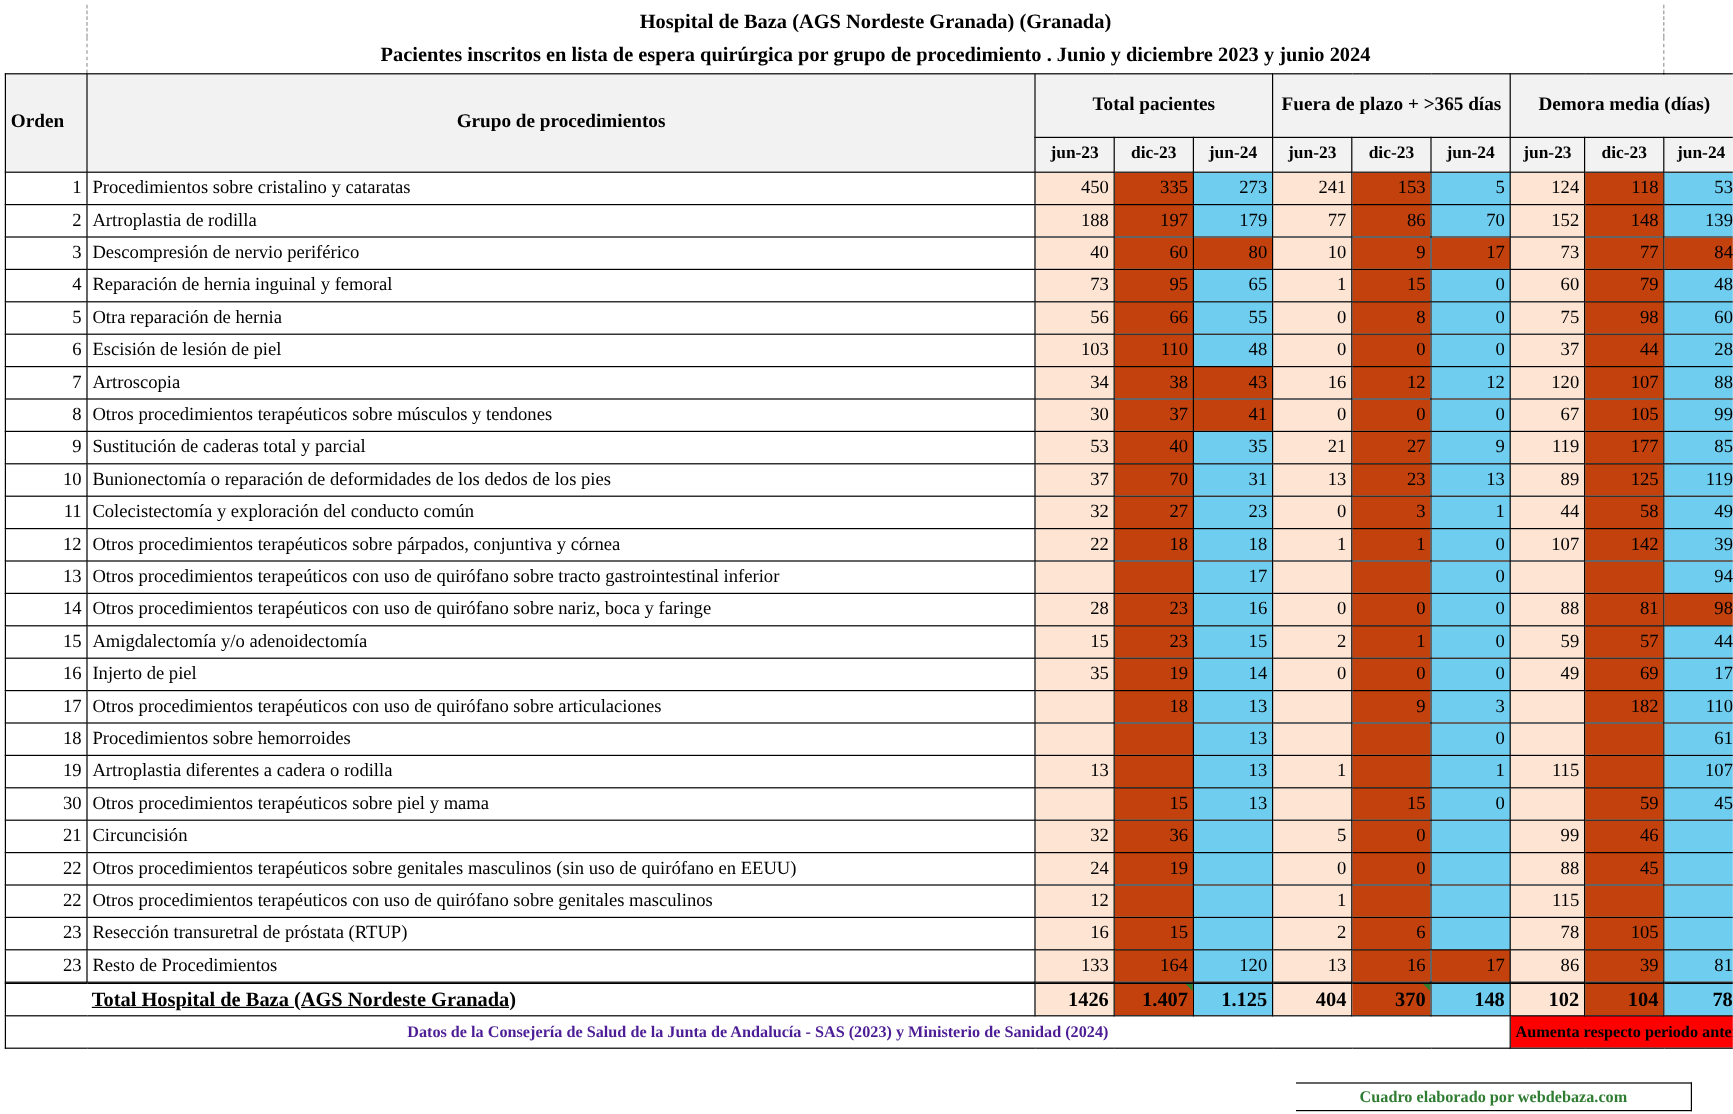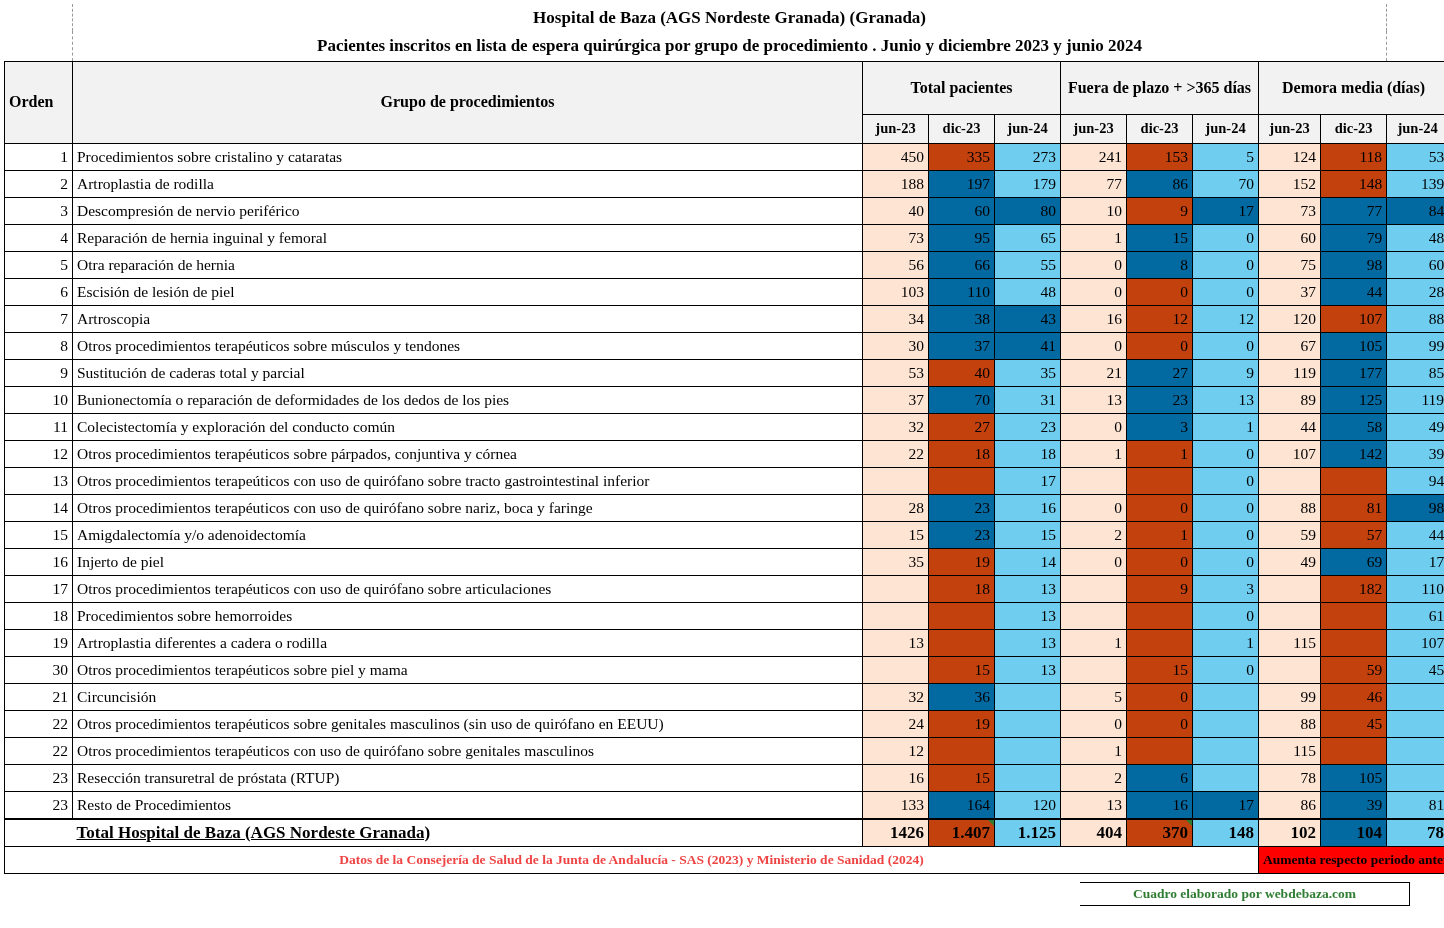--- a/index.html
+++ b/index.html
@@ -60,39 +60,39 @@
   }
   
   .c-orden { text-align: right; padding-right: 6px; font-size: 15.5px; }
   .c-name  { text-align: left; padding-left: 5px; font-size: 15.5px; }
   .c-num   { text-align: right; padding-right: 6px; font-size: 15.5px; }
 
   
   .f-peach { background: #fde4d3; }
   .f-green { background: #c2410c; }
   .f-blue  { background: #6fcdf0; }
-  .f-red   { background: #0369a1; }
+  .f-red   { background: #c2410c; }
 
   
   .total-row td {
     font-weight: bold;
     font-size: 17px;
     height: 31px;
   }
   .total-label { text-align: left; padding-left: 6px; text-decoration: underline; }
 
   
   .foot td {
     height: 26px;
     font-size: 13.5px;
     font-weight: bold;
     text-align: center;
     border: 1px solid #000;
   }
-  .foot-left  { color: #ef4444; }
+  .foot-left  { color: #4c1d95; }
   .foot-mid   { background: #ff0000; color: #000; }
   .foot-right { color: #2f7d32; }
 
   .tiny-mark {
     position: relative;
   }
   .tiny-mark::after {
     content: "";
     position: absolute;
     top: 0; right: 0;
@@ -509,16 +509,16 @@
           <td class="c-num f-red">104</td>
           <td class="c-num f-blue">78</td>
         </tr>
       <tr class="foot">
         <td class="foot-left" colspan="8">Datos de la Consejería de Salud de  la Junta de Andalucía - SAS (2023) y Ministerio de Sanidad (2024)</td>
         <td class="foot-mid" colspan="3">Aumenta respecto periodo anterior</td>
       </tr>
     </tbody>
   </table>
 
-  <div style="position:absolute; right:6px; bottom:22px; width:330px; height:24px; display:flex; align-items:center; justify-content:center; background:#fff; border:1px solid #000; border-left:none;">
+  <div style="position:absolute; right:6px; bottom:2px; width:330px; height:24px; display:flex; align-items:center; justify-content:center; background:#fff; border:1px solid #000; border-left:none;">
     <span class="foot-right" style="font-size:13.5px; font-weight:bold;">Cuadro elaborado por webdebaza.com</span>
   </div>
 </div>
 
 </body></html>

